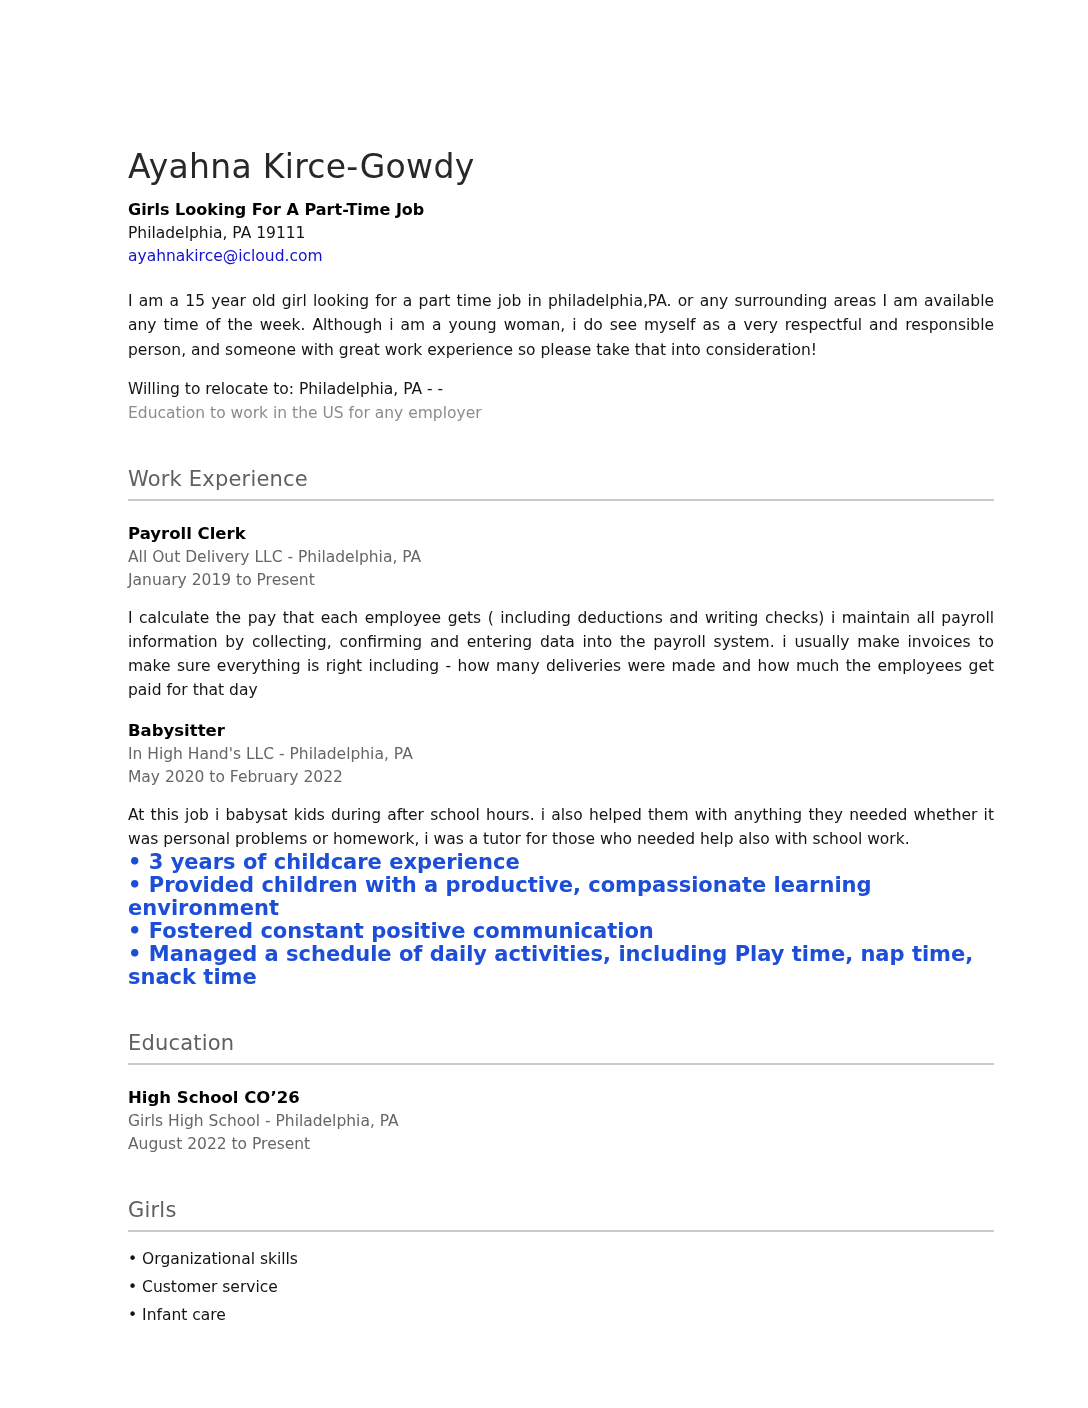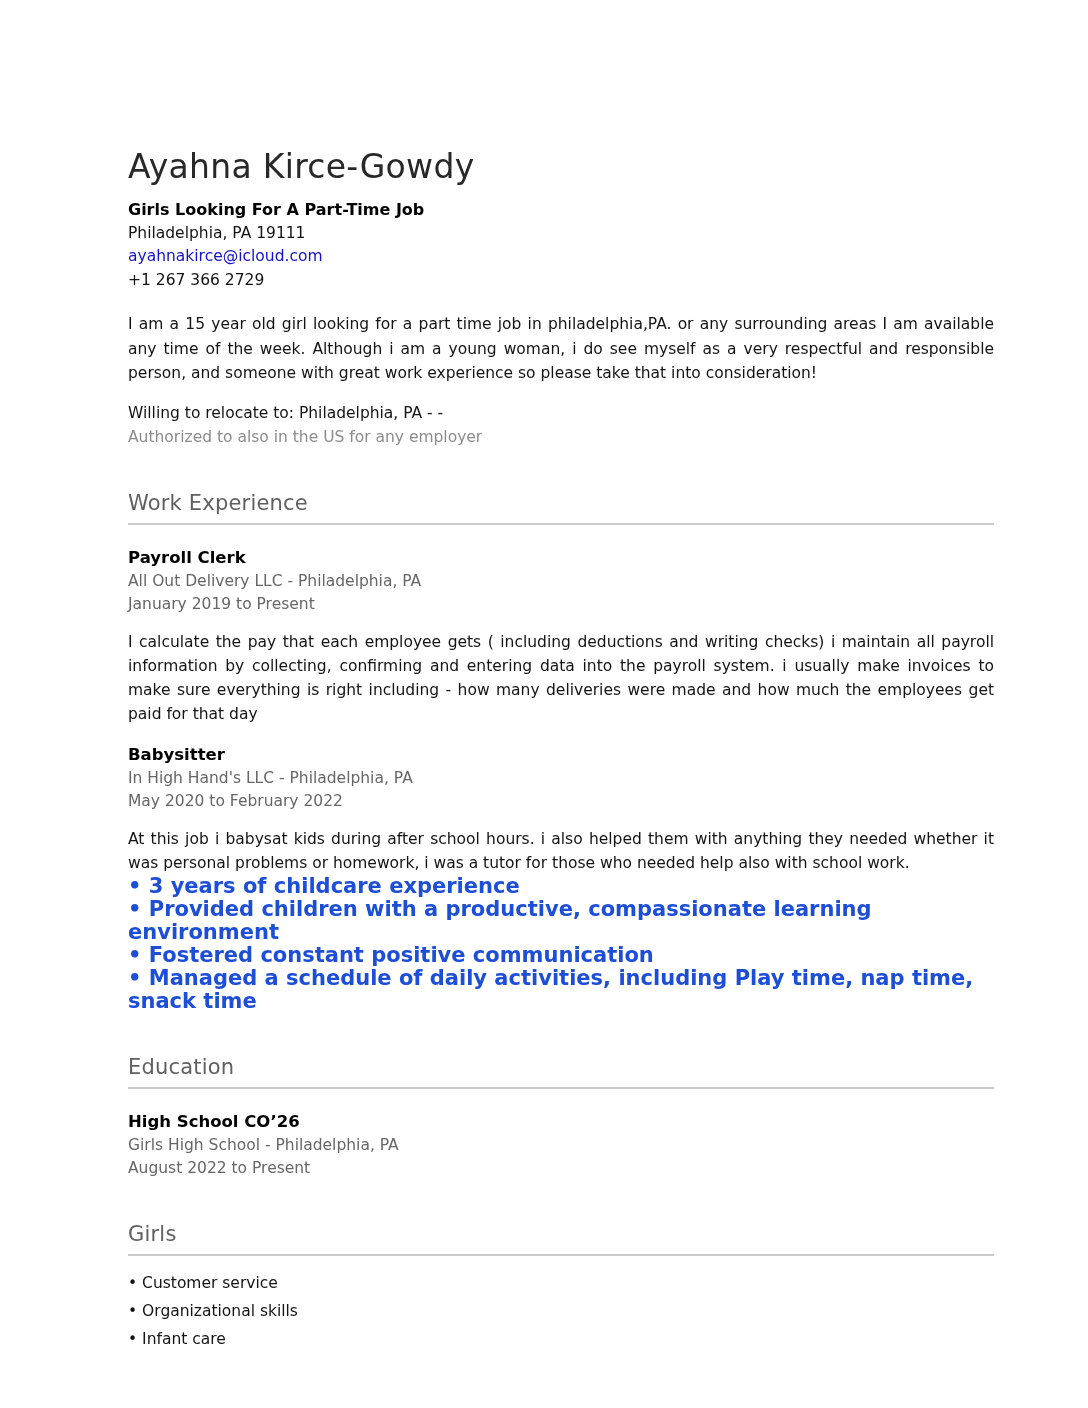--- a/index.html
+++ b/index.html
@@ -48,25 +48,24 @@
 </style>
 </head>
 <body>
 
 <div class="page">
 
   <h1 class="name">Ayahna Kirce-Gowdy</h1>
   <div class="headline">Girls Looking For A Part-Time Job</div>
   <div class="contact-line">Philadelphia, PA 19111</div>
   <a class="contact-line email">ayahnakirce@icloud.com</a>
-  <div class="contact-line">+1 267 366 2729</div>
 
   <p class="summary">I am a 15 year old girl looking for a part time job in philadelphia,PA. or any surrounding areas I am available any time of the week. Although i am a young woman, i do see myself as a very respectful and responsible person, and someone with great work experience so please take that into consideration!</p>
   <div class="relocate">Willing to relocate to: Philadelphia, PA - -</div>
-  <div class="authorized">Authorized to also in the US for any employer</div>
+  <div class="authorized">Education to work in the US for any employer</div>
 
   <section>
     <h2 class="section-title">Work Experience</h2>
     <div class="rule"></div>
 
     <div class="entry">
       <h3 class="entry-title">Payroll Clerk</h3>
       <div class="meta">All Out Delivery LLC - Philadelphia, PA</div>
       <div class="meta">January 2019 to Present</div>
       <p class="desc">I calculate the pay that each employee gets ( including deductions and writing checks) i maintain all payroll information by collecting, confirming and entering data into the payroll system. i usually make invoices to make sure everything is right including - how many deliveries were made and how much the employees get paid for that day</p>
@@ -94,19 +93,19 @@
       <h3 class="entry-title">High School CO’26</h3>
       <div class="meta">Girls High School - Philadelphia, PA</div>
       <div class="meta">August 2022 to Present</div>
     </div>
   </section>
 
   <section>
     <h2 class="section-title">Girls</h2>
     <div class="rule"></div>
     <ul class="skills">
+      <li>Organizational skills</li>
       <li>Customer service</li>
-      <li>Organizational skills</li>
       <li>Infant care</li>
     </ul>
   </section>
 
 </div>
 
 </body></html>

